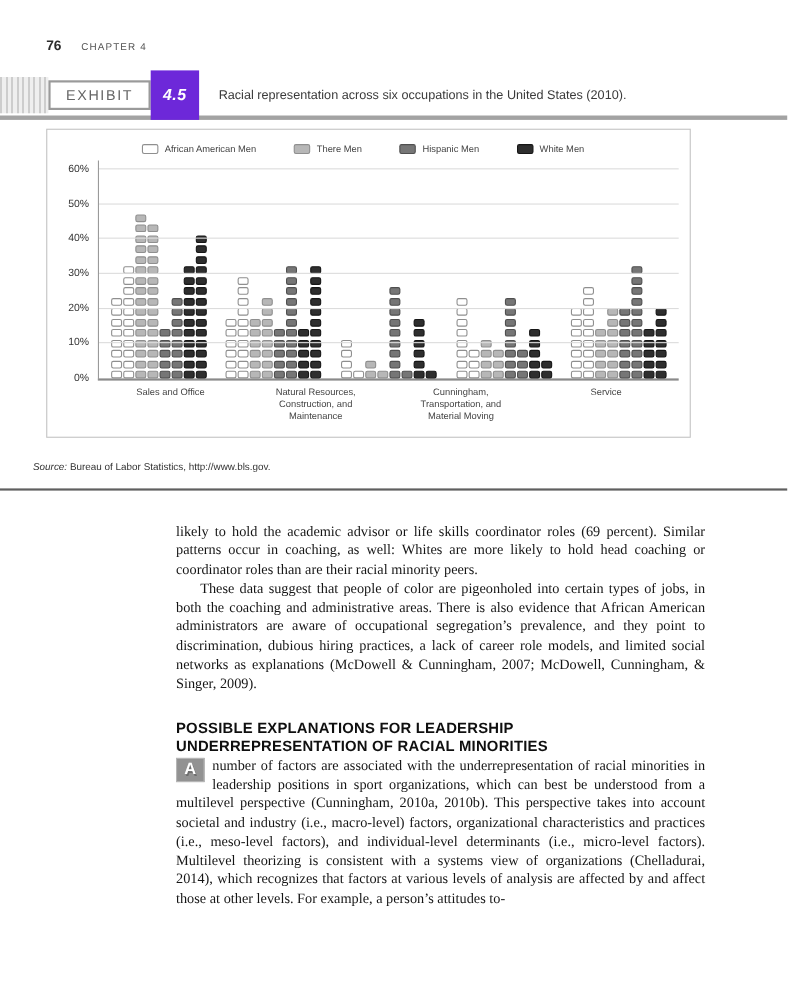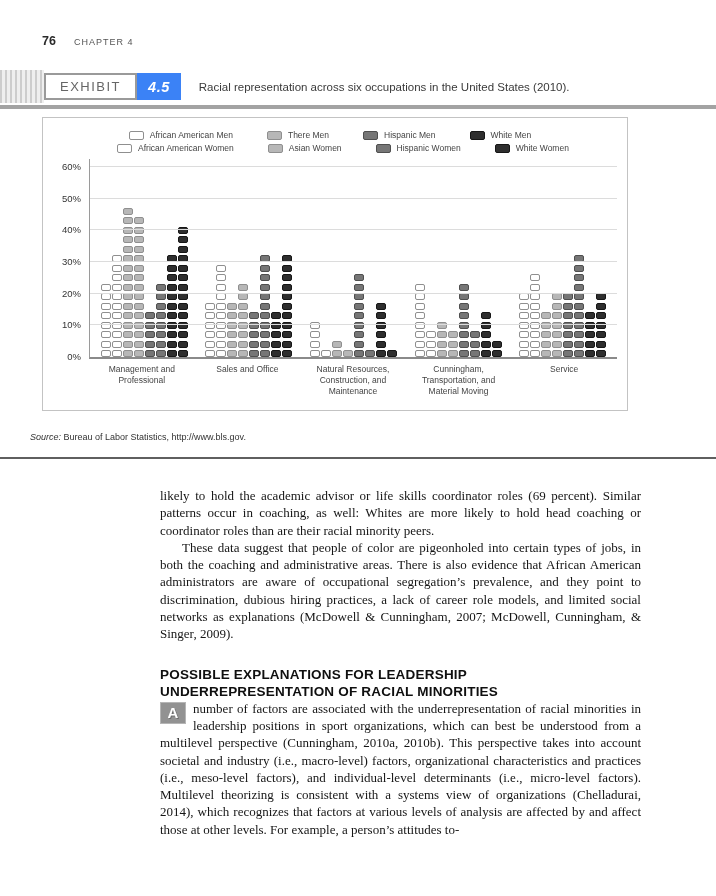--- a/index.html
+++ b/index.html
@@ -17,21 +17,21 @@
   .stripes{
     width:44px;height:33px;flex:0 0 44px;
     background:repeating-linear-gradient(90deg,#cdcdcd 0 2px,#efefef 2px 5px);
   }
   .exhibit-box{
     height:27px;border:2px solid #9a9a9a;background:#fff;display:flex;align-items:center;
     padding:0 14px;box-sizing:border-box;margin-left:0;
   }
   .exhibit-word{font-size:13px;color:#666;letter-spacing:1.5px;}
   .exhibit-num{
-    height:27px;background:#3b82f6;color:#fff;display:flex;align-items:center;
+    height:45px;background:#6d28d9;color:#fff;display:flex;align-items:center;
     padding:0 11px;font-size:14.5px;font-weight:bold;font-style:italic;letter-spacing:.5px;
   }
   .exhibit-title{font-size:11.5px;color:#3a3a3a;margin-left:18px;}
   .banner-rule{height:4px;background:#a3a3a3;width:716px;margin-top:2px;}
   
   .chart-box{
     width:586px;margin:14px 0 0 42px;border:1px solid #c3c3c3;background:#fff;
     box-sizing:border-box;padding:10px 10px 8px 0;
   }
   .legend{display:flex;flex-direction:column;gap:3px;margin:2px 0 6px 0;}
@@ -118,38 +118,20 @@
           </div>
           <div class="legend-item">
             <span class="legend-swatch" style="background: rgb(118, 118, 118); border-color: rgb(79, 79, 79);"></span>
             <span class="legend-label">Hispanic Men</span>
           </div>
           <div class="legend-item">
             <span class="legend-swatch" style="background: rgb(46, 46, 46); border-color: rgb(22, 22, 22);"></span>
             <span class="legend-label">White Men</span>
           </div>
         </div>
-      <div class="legend-row second" id="legend-row-2">
-          <div class="legend-item">
-            <span class="legend-swatch" style="background: rgb(255, 255, 255); border-color: rgb(143, 143, 143);"></span>
-            <span class="legend-label">African American Women</span>
-          </div>
-          <div class="legend-item">
-            <span class="legend-swatch" style="background: rgb(183, 183, 183); border-color: rgb(143, 143, 143);"></span>
-            <span class="legend-label">Asian Women</span>
-          </div>
-          <div class="legend-item">
-            <span class="legend-swatch" style="background: rgb(118, 118, 118); border-color: rgb(79, 79, 79);"></span>
-            <span class="legend-label">Hispanic Women</span>
-          </div>
-          <div class="legend-item">
-            <span class="legend-swatch" style="background: rgb(46, 46, 46); border-color: rgb(22, 22, 22);"></span>
-            <span class="legend-label">White Women</span>
-          </div>
-        </div>
     </div>
     <div class="plot-wrap">
       <div class="y-gutter" id="y-axis-labels">
           <div class="ytick" style="bottom: 185px;">60%</div>
           <div class="ytick" style="bottom: 153.333px;">50%</div>
           <div class="ytick" style="bottom: 121.667px;">40%</div>
           <div class="ytick" style="bottom: 90px;">30%</div>
           <div class="ytick" style="bottom: 58.3333px;">20%</div>
           <div class="ytick" style="bottom: 26.6667px;">10%</div>
           <div class="ytick" style="bottom: -5px;">0%</div>
@@ -528,24 +510,20 @@
               </div>
             </div>
         <div class="gridline" style="bottom: 190px;"></div>
             <div class="gridline" style="bottom: 158.333px;"></div>
             <div class="gridline" style="bottom: 126.667px;"></div>
             <div class="gridline" style="bottom: 95px;"></div>
             <div class="gridline" style="bottom: 63.3333px;"></div>
             <div class="gridline" style="bottom: 31.6667px;"></div>
           </div>
         <div class="xlabels-row" id="xlabels-row">
-            <div class="xlabel">
-              <div>Management and</div>
-              <div>Professional</div>
-            </div>
             <div class="xlabel">
               <div>Sales and Office</div>
             </div>
             <div class="xlabel">
               <div>Natural Resources,</div>
               <div>Construction, and</div>
               <div>Maintenance</div>
             </div>
             <div class="xlabel">
               <div>Cunningham,</div>

